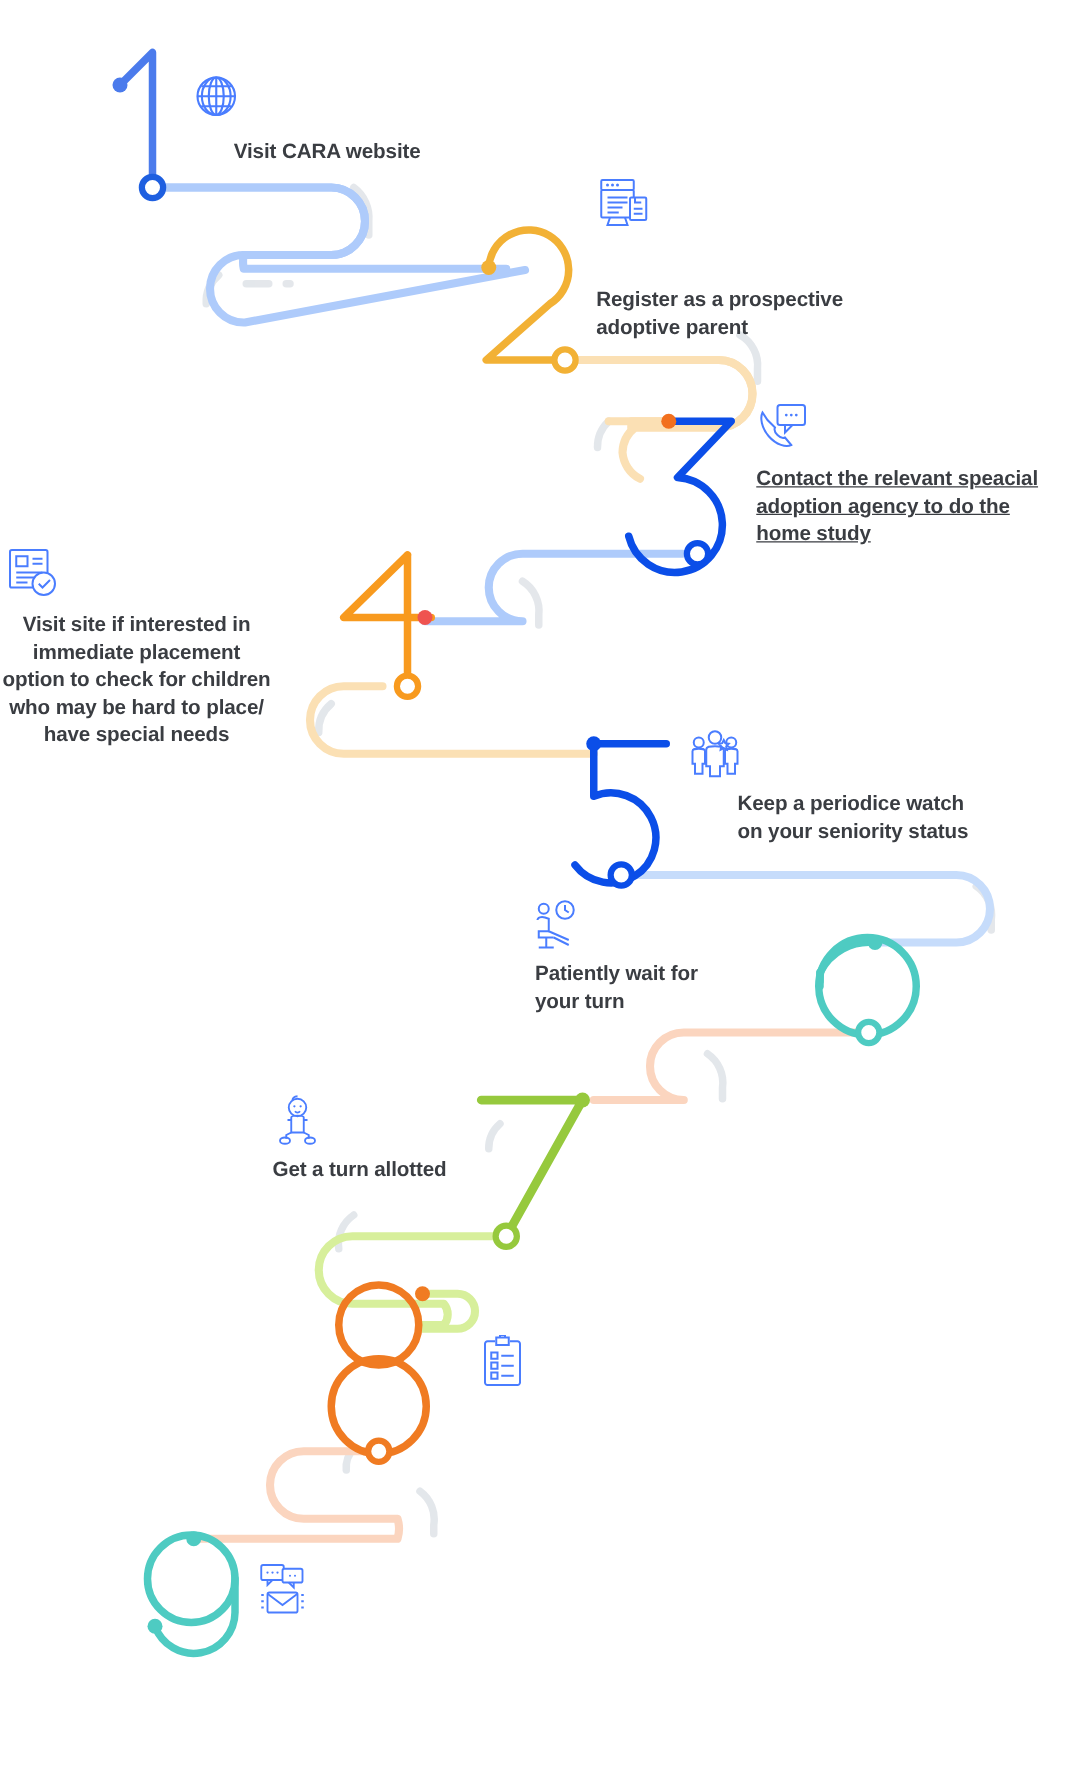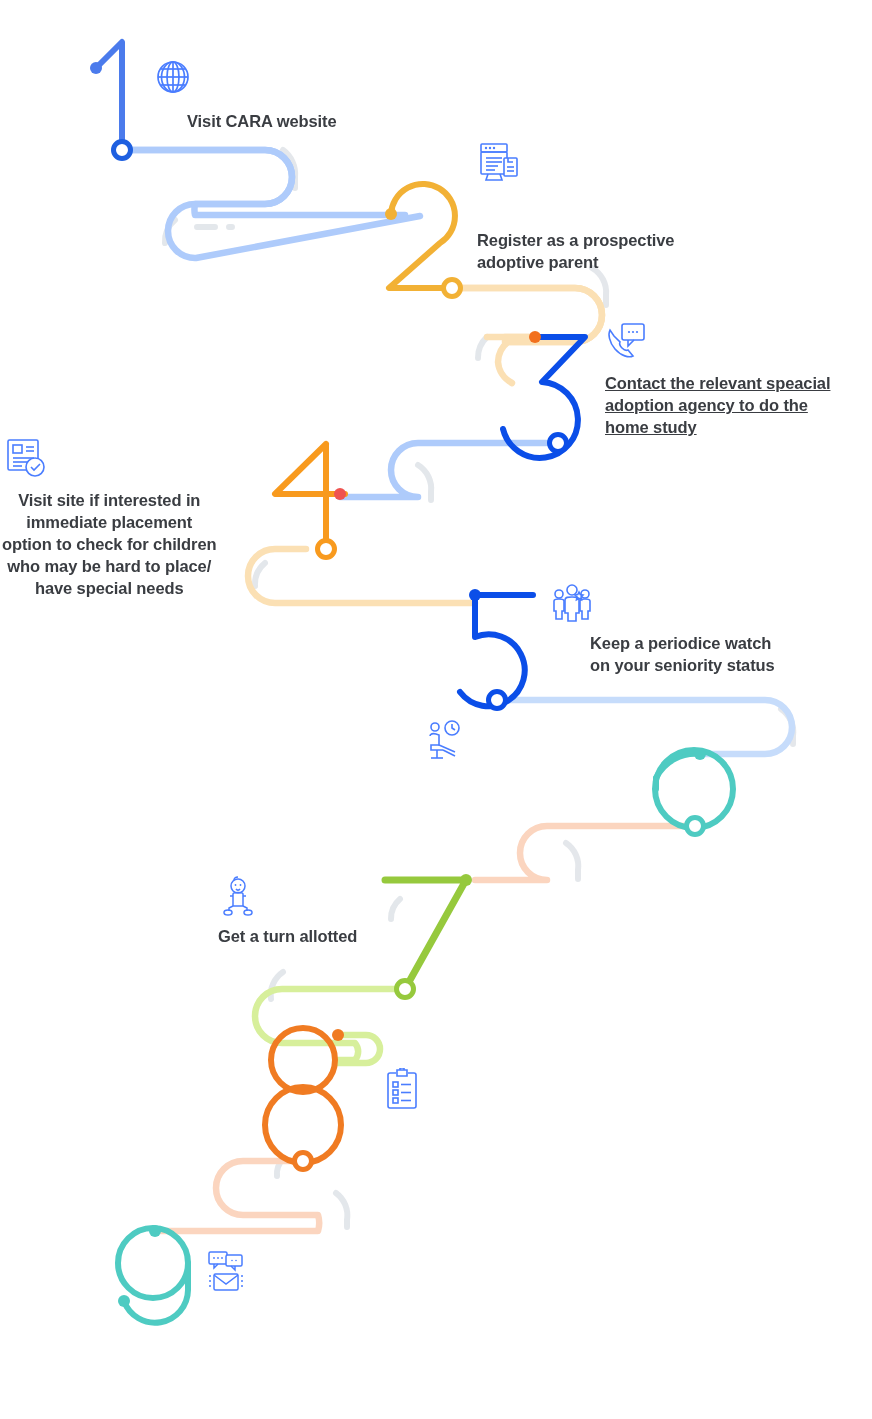--- a/index.html
+++ b/index.html
@@ -307,15 +307,17 @@
   <div class="step-label" style="left:605px; top:372px;text-decoration:underline;">Contact the relevant speacial
 adoption agency to do the
 home study</div>
   <div class="step-label" style="left:2px; top:489px;text-align:center;">Visit site if interested in
 immediate placement
 option to check for children
 who may be hard to place/
 have special needs</div>
   <div class="step-label" style="left:550px; top:632px;margin-left:40px;">Keep a periodice watch
 on your seniority status</div>
+  <div class="step-label" style="left:428px; top:768px;">Patiently wait for
+your turn</div>
   <div class="step-label" style="left:218px; top:925px;">Get a turn allotted</div>
 
 </div>
 
 </body></html>

